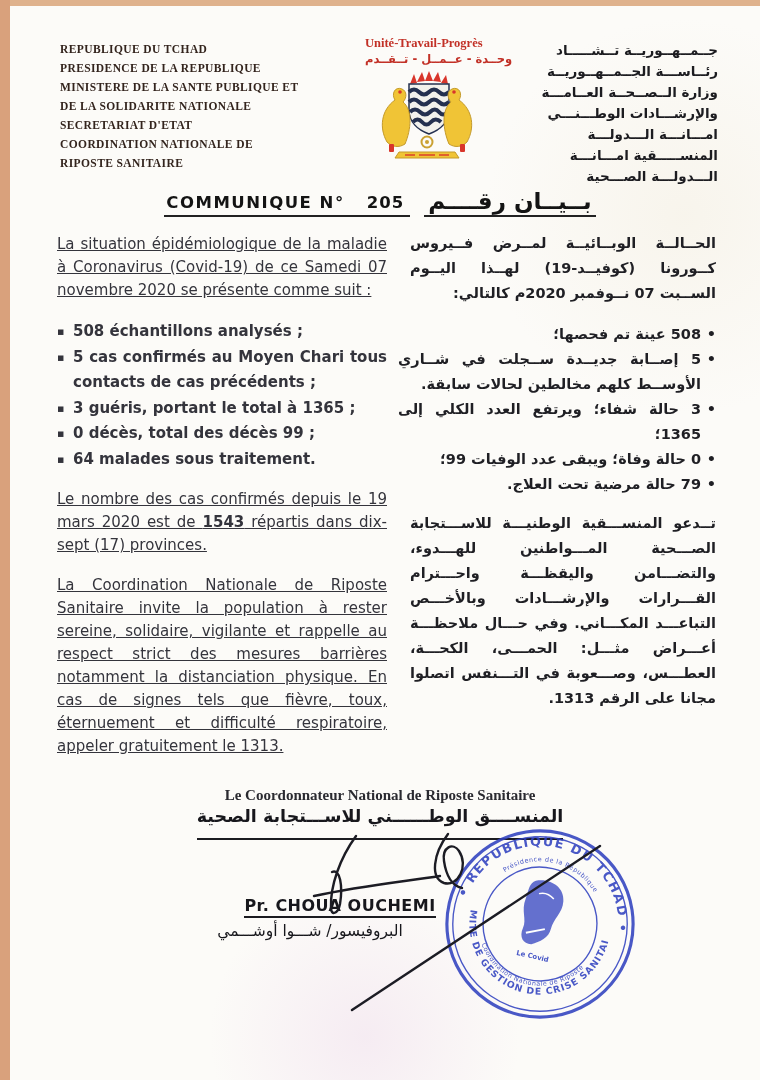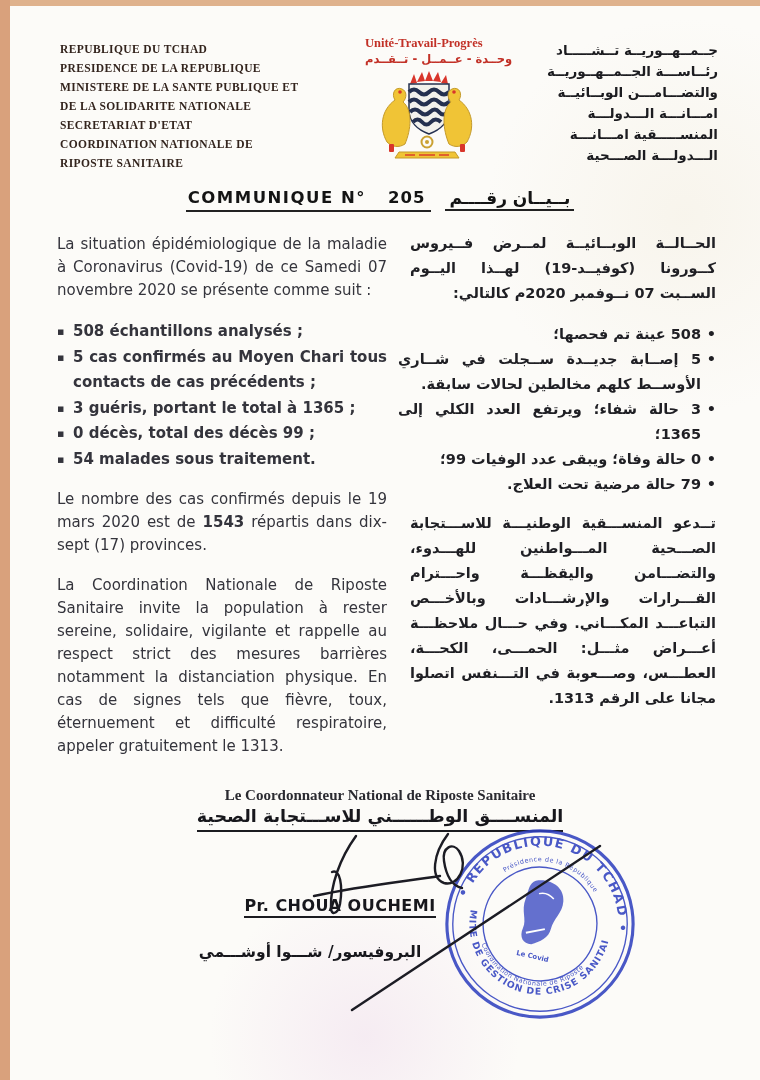--- a/index.html
+++ b/index.html
@@ -21,48 +21,48 @@
   .motto-ar{font-weight:bold;font-size:11.5px;color:#c23127;margin-top:1px;}
   .emblem{margin-top:2px;}
   .hdr-right{position:absolute;left:520px;top:40px;width:198px;direction:rtl;text-align:right;
              font-weight:bold;font-size:13.5px;line-height:21px;color:#1c1c20;}
 
   
   .title-row{position:absolute;left:0;top:188px;width:760px;text-align:center;color:#141414;}
   .title-fr{display:inline-block;font-weight:bold;font-size:16.5px;letter-spacing:1.5px;
             border-bottom:2px solid #222;padding:0 6px 3px 2px;}
   .title-num{margin-left:22px;letter-spacing:1px;}
-  .title-ar{display:inline-block;font-weight:bold;font-size:17px;border-bottom:2px solid #222;
+  .title-ar{display:inline-block;font-weight:bold;font-size:23px;border-bottom:2px solid #222;
             padding:0 4px 1px 4px;margin-left:14px;vertical-align:-1px;}
 
   
   .fr-col{position:absolute;left:57px;top:233px;width:330px;color:#34343c;
           font-size:15px;line-height:23px;text-align:justify;}
-  .fr-col p{margin:0 0 17px 0;}
+  .fr-col p{margin:0 0 17px 0;text-decoration:underline;}
   .fbullets{margin:2px 0 16px 0;font-weight:bold;line-height:25.5px;}
   .fbullet{position:relative;padding-left:16px;}
   .fbullet::before{content:"▪";position:absolute;left:0;top:0;font-size:11px;}
   .ar-col{position:absolute;left:398px;top:231px;width:318px;direction:rtl;color:#1f1f24;
           font-weight:bold;font-size:14.5px;line-height:25px;text-align:justify;}
   .ar-col p{margin:0 0 16px 12px;}
   .abullets{margin:2px 0 14px 0;line-height:25px;}
   .abullet{position:relative;padding-right:15px;}
   .abullet::before{content:"•";position:absolute;right:0;top:0;}
 
   
   .sig-title{position:absolute;left:120px;top:787px;width:520px;text-align:center;
              font-weight:bold;font-size:15px;color:#2a2a30;font-family:Liberation Serif, serif;}
   .sig-title-ar{position:absolute;left:160px;top:806px;width:440px;text-align:center;direction:rtl;
              font-weight:bold;font-size:17.5px;color:#17171c;}
-  .sig-title-ar span{border-bottom:2px solid #1b1b20;padding-bottom:4px;}
+  .sig-title-ar span{border-bottom:2px solid #1b1b20;padding-bottom:12px;}
   .sig-name{position:absolute;left:180px;top:896px;width:320px;text-align:center;
             font-weight:bold;font-size:16px;letter-spacing:.5px;color:#17171c;}
   .sig-name span{border-bottom:2px solid #1b1b20;padding-bottom:1px;margin-top:36px;}
   .sig-name-ar{position:absolute;left:150px;top:922px;width:320px;text-align:center;direction:rtl;
-            font-weight:bold;font-size:15.5px;color:#17171c;margin-top:21px;}
+            font-weight:normal;font-size:15.5px;color:#17171c;}
 
   .stamp-wrap{position:absolute;left:442px;top:826px;width:196px;height:196px;z-index:3;opacity:.88;}
   .sig-ink{position:absolute;left:270px;top:820px;width:370px;height:200px;z-index:4;pointer-events:none;}
 </style>
 </head>
 <body>
 
 <div class="page">
   <div class="edge-top"></div>
   <div class="edge-left"></div>
@@ -116,38 +116,39 @@
           <path d="M40,87 h10"></path>
           <path d="M54,87 h16"></path>
           <path d="M74,87 h10"></path>
         </g>
     </svg>
   </div>
 
   <div class="hdr-right">
     <div>جــمــهــوريــة تــشـــــاد</div>
     <div>رئــاســـة الجــمــهــوريــة</div>
-    <div>والتضـــامـــن الوبــائيــة</div>
+    <div>وزارة الــصــحــة العــامـــة</div>
+    <div>والإرشـــادات الوطـــنـــي</div>
     <div>امـــانـــة الـــدولـــة</div>
     <div>المنســـــقية امـــانـــة</div>
     <div>الـــدولـــة الصـــحية</div>
   </div>
 
   <div class="title-row">
     <span class="title-fr"><span>COMMUNIQUE N°</span><span class="title-num">205</span></span><span class="title-ar">بــيــان رقــــم</span>
   </div>
 
   <div class="fr-col">
     <p>La situation épidémiologique de la maladie à Coronavirus (Covid-19) de ce Samedi 07 novembre 2020 se présente comme suit :</p>
     <div class="fbullets">
       <div class="fbullet">508 échantillons analysés ;</div>
       <div class="fbullet">5 cas confirmés au Moyen Chari tous contacts de cas précédents ;</div>
       <div class="fbullet">3 guéris, portant le total à 1365 ;</div>
       <div class="fbullet">0 décès, total des décès 99 ;</div>
-      <div class="fbullet">54 malades sous traitement.</div>
+      <div class="fbullet">64 malades sous traitement.</div>
     </div>
     <p><span>Le nombre des cas confirmés depuis le 19 mars 2020 est de </span><b>1543</b><span> répartis dans dix-sept (17) provinces.</span></p>
     <p>La Coordination Nationale de Riposte Sanitaire invite la population à rester sereine, solidaire, vigilante et rappelle au respect strict des mesures barrières notamment la distanciation physique. En cas de signes tels que fièvre, toux, éternuement et difficulté respiratoire, appeler gratuitement le 1313.</p>
   </div>
 
   <div class="ar-col">
     <p>الحــالــة الوبــائيــة لمــرض فــيروس كــورونا (كوفيــد-19) لهــذا اليــوم الســبت 07 نــوفمبر 2020م كالتالي:</p>
     <div class="abullets">
       <div class="abullet">508 عينة تم فحصها؛</div>
       <div class="abullet">5 إصــابة جديــدة ســجلت في شــاري الأوســط كلهم مخالطين لحالات سابقة.</div>

